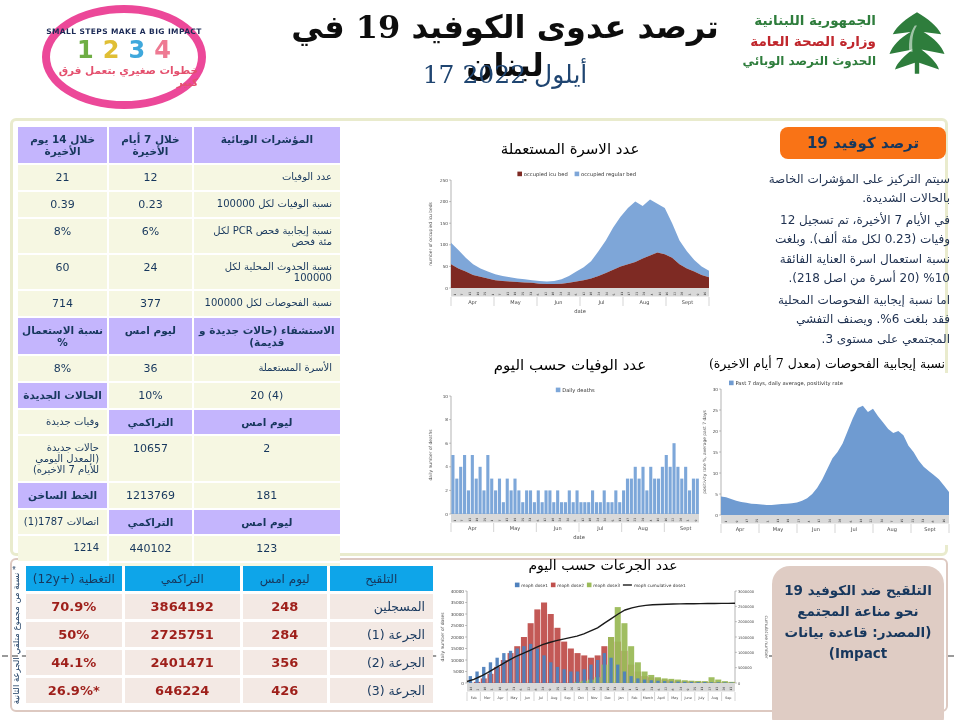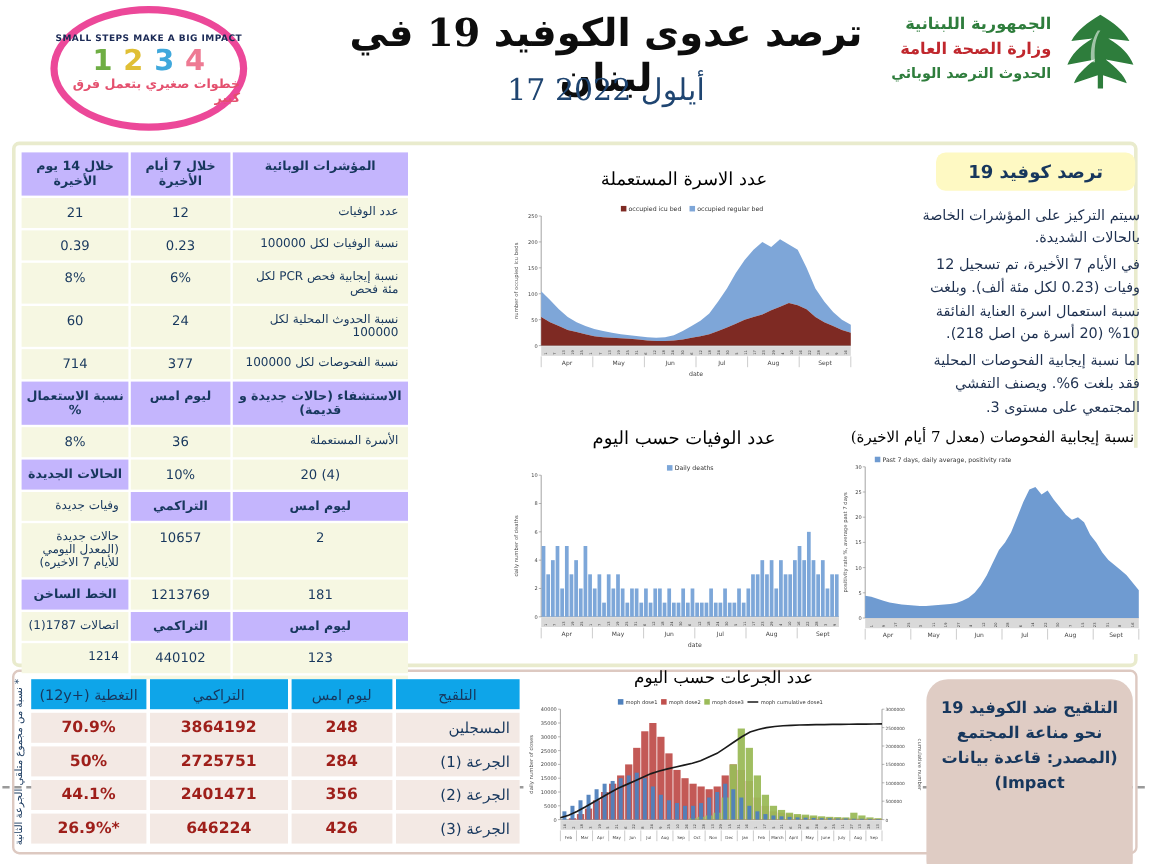--- a/index.html
+++ b/index.html
@@ -1,20 +1,20 @@
 <!DOCTYPE html>
 <html lang="ar"><head>
 <meta charset="utf-8">
 <style>
   html,body{margin:0;padding:0;background:#fff;}
   .page{position:relative;width:960px;height:720px;overflow:hidden;background:#fff;
         font-family:"DejaVu Sans",sans-serif;color:#17375d;}
   
   .impact-logo{position:absolute;left:42px;top:5px;width:164px;height:104px;box-sizing:border-box;
-    border:6px solid #ec4899;border-radius:50%;background:#fff;display:flex;flex-direction:column;
+    border:8px solid #ec4899;border-radius:50%;background:#fff;display:flex;flex-direction:column;
     align-items:center;justify-content:center;gap:2px;}
   .impact-en{font-size:7.5px;font-weight:bold;color:#1b2a56;letter-spacing:.4px;white-space:nowrap;}
   .impact-numbers{display:flex;gap:9px;font-weight:bold;font-size:24px;line-height:1;}
   .impact-ar{font-size:10.5px;font-weight:bold;color:#e4506e;direction:rtl;}
   .title1{position:absolute;left:260px;top:8px;width:490px;text-align:center;font-size:32px;
     font-weight:bold;color:#0d0d0d;direction:rtl;font-family:"DejaVu Serif","DejaVu Sans",serif;}
   .title2{position:absolute;left:260px;top:60px;width:490px;text-align:center;font-size:25px;
     color:#1f4571;font-family:"DejaVu Serif","DejaVu Sans",serif;}
   .moph{position:absolute;right:10px;top:10px;display:flex;align-items:flex-start;gap:8px;}
   .moph-text{direction:rtl;text-align:right;line-height:1.55;white-space:nowrap;}
@@ -36,21 +36,21 @@
   .ind-c{background:#f6f7e2;color:#17375d;font-size:11px;text-align:center;padding:6px 3px;}
   .ind-c.lbl{text-align:right;padding-right:8px;font-size:10px;}
   .ind-c.num{direction:ltr;}
   
   .chart{position:absolute;text-align:center;z-index:2;}
   .chart-title{font-size:15px;color:#000000;direction:rtl;margin-bottom:2px;
     font-family:"DejaVu Serif","DejaVu Sans",serif;}
   .chart svg{display:block;margin:0 auto;}
   
   .trsd-badge{position:absolute;left:780px;top:127px;width:166px;height:32px;line-height:32px;
-    background:#fef9c3;border-radius:8px;text-align:center;font-weight:bold;font-size:15px;
+    background:#f97316;border-radius:8px;text-align:center;font-weight:bold;font-size:15px;
     color:#17375d;direction:rtl;z-index:2;}
   .trsd-text{position:absolute;left:768px;top:170px;width:182px;direction:rtl;text-align:right;
     font-size:12px;line-height:1.62;color:#1f3150;z-index:2;}
   .trsd-p{margin:0 0 2px 0;}
   
   .vax-table{position:absolute;left:35px;top:566px;width:398px;display:grid;z-index:2;
     grid-template-columns:26% 21% 29% 24%;direction:rtl;gap:3px;background:#fff;
     grid-auto-rows:25px;align-items:stretch;}
   .vax-h{background:#0ea5e9;color:#17375d;font-weight:normal;font-size:12px;text-align:center;
     display:flex;align-items:center;justify-content:center;}

